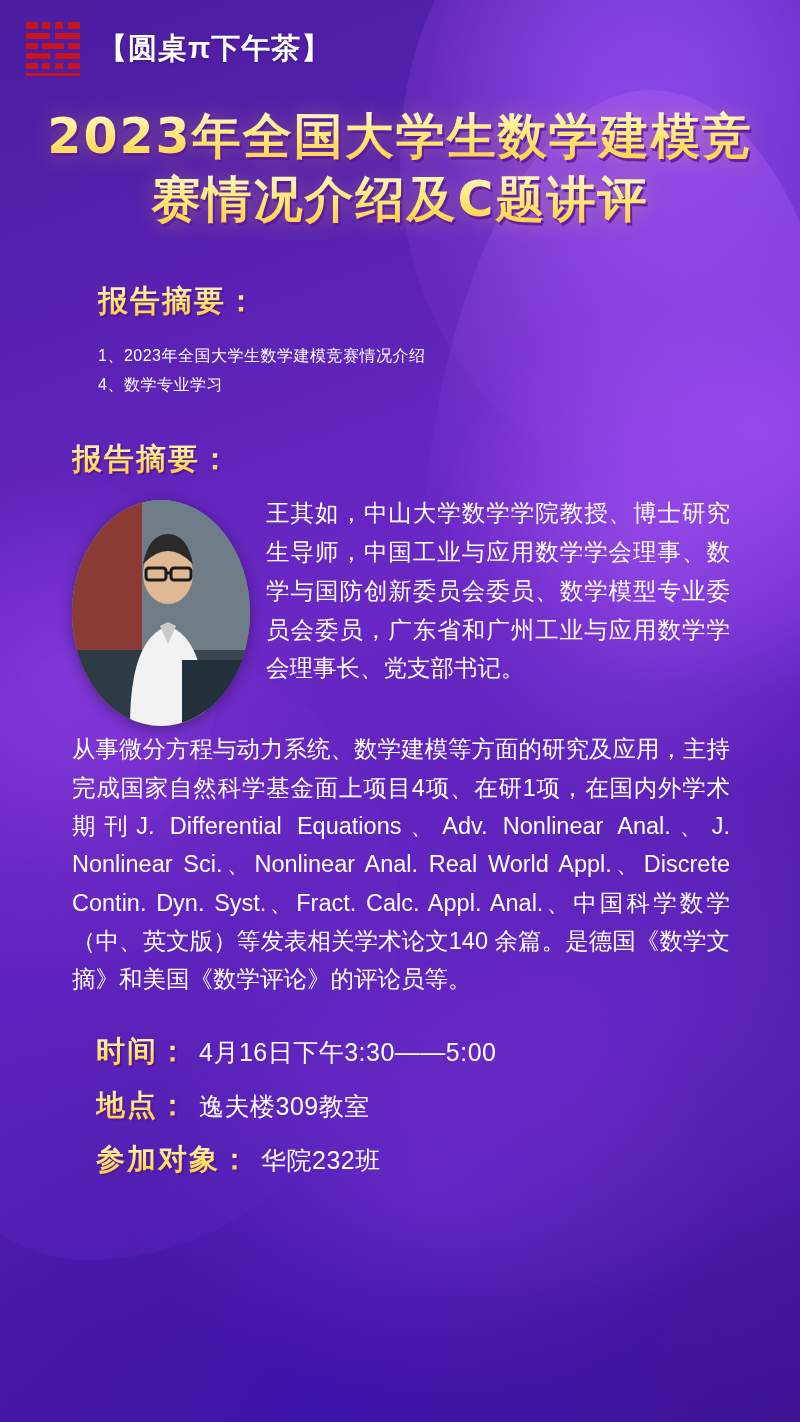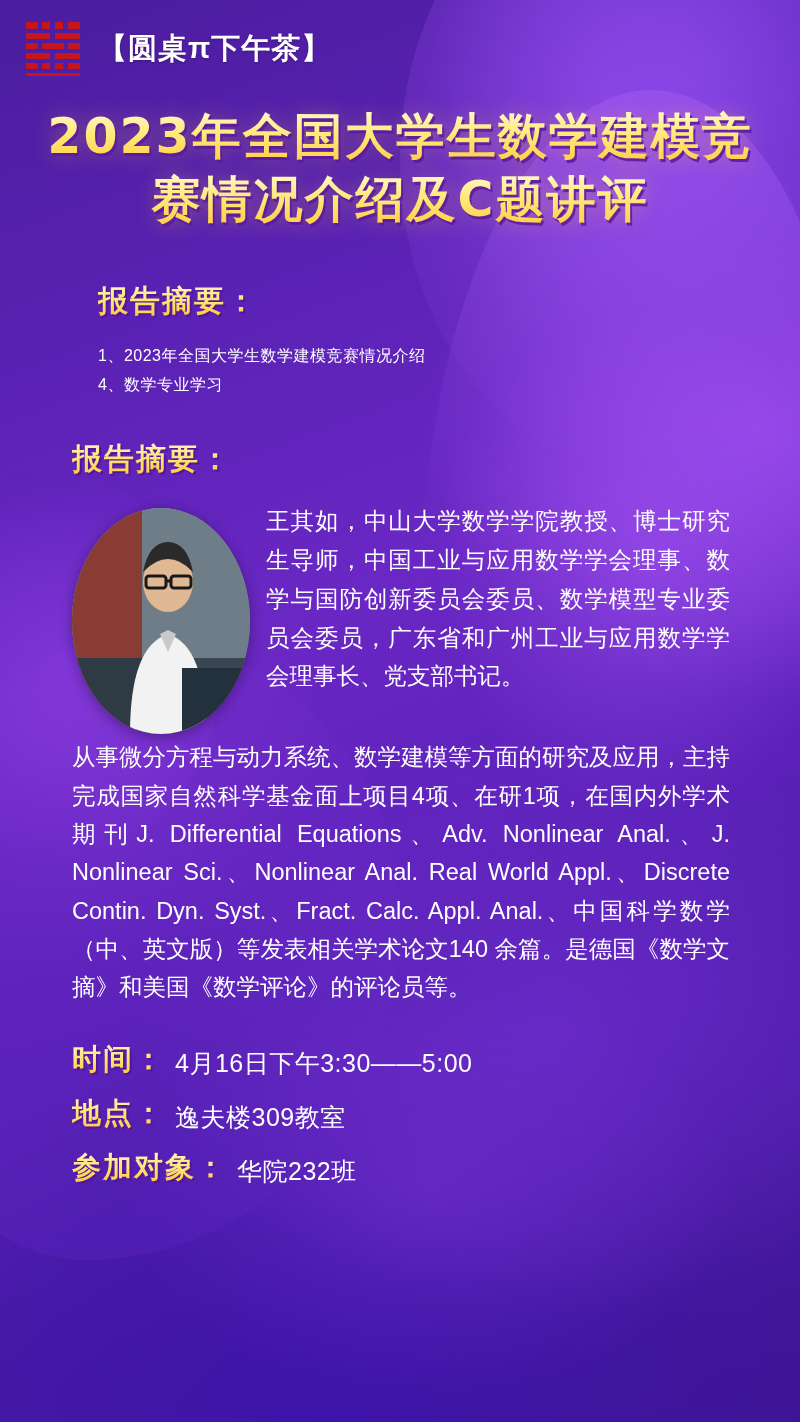--- a/index.html
+++ b/index.html
@@ -78,34 +78,34 @@
   }
 
   .abstract { margin-top:50px; padding:0 98px; }
   .abstract ul { list-style:none; margin-top:20px; }
   .abstract li {
     color:#ffffff; font-size:16px; line-height:1.78; letter-spacing:0.5px;
   }
 
   
   .guest { margin-top:40px; padding:0 70px 0 72px; }
-  .guest-body { margin-top:22px; color:#ffffff; font-size:23.5px; line-height:1.65; text-align:justify; }
+  .guest-body { margin-top:14px; color:#ffffff; font-size:23.5px; line-height:1.65; text-align:justify; }
   .portrait {
     float:left; width:178px; height:226px; margin:6px 16px 4px 0;
     border-radius:50% / 50%;
     background:linear-gradient(160deg,#9aa7b5,#4c5a68);
     overflow:hidden; position:relative;
     box-shadow:0 3px 14px rgba(0,0,0,0.35);
   }
   .portrait svg { position:absolute; inset:0; width:100%; height:100%; }
   .guest-cont { clear:both; color:#ffffff; font-size:23.5px; line-height:1.63; text-align:justify; }
 
   
   .info { margin-top:34px; padding:0 0 0 72px; }
-  .info-row { display:flex; align-items:flex-end; margin-bottom:14px; }
+  .info-row { display:flex; align-items:center; margin-bottom:14px;margin-left:24px; }
   .info-label {
     font-size:29px; font-weight:bold; white-space:nowrap;
     background:linear-gradient(180deg,#fff6c9 0%, #ffe06a 55%, #ffc03a 100%);
     -webkit-background-clip:text; background-clip:text; -webkit-text-fill-color:transparent;
     filter:drop-shadow(2px 2px 0 rgba(80,22,150,0.9));
     letter-spacing:2px;
     font-family:"DejaVu Sans", "Liberation Sans", sans-serif;
   }
   .info-value { color:#ffffff; font-size:25px; margin-left:10px; letter-spacing:0.5px; }
 </style>

